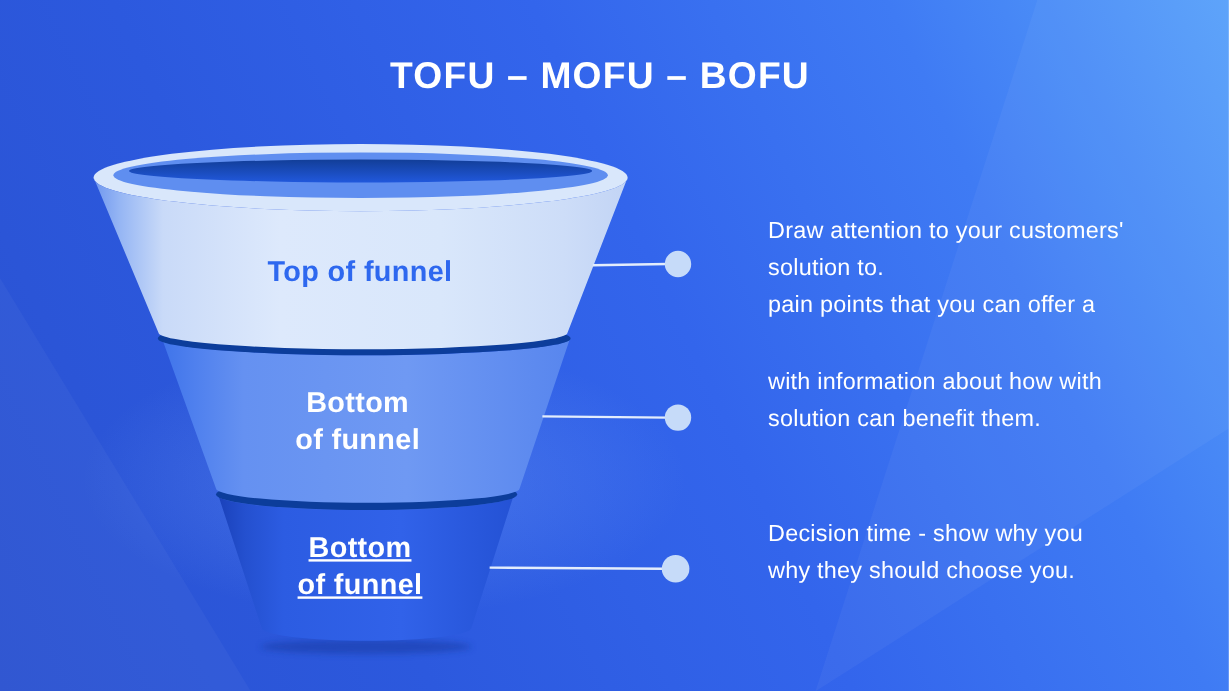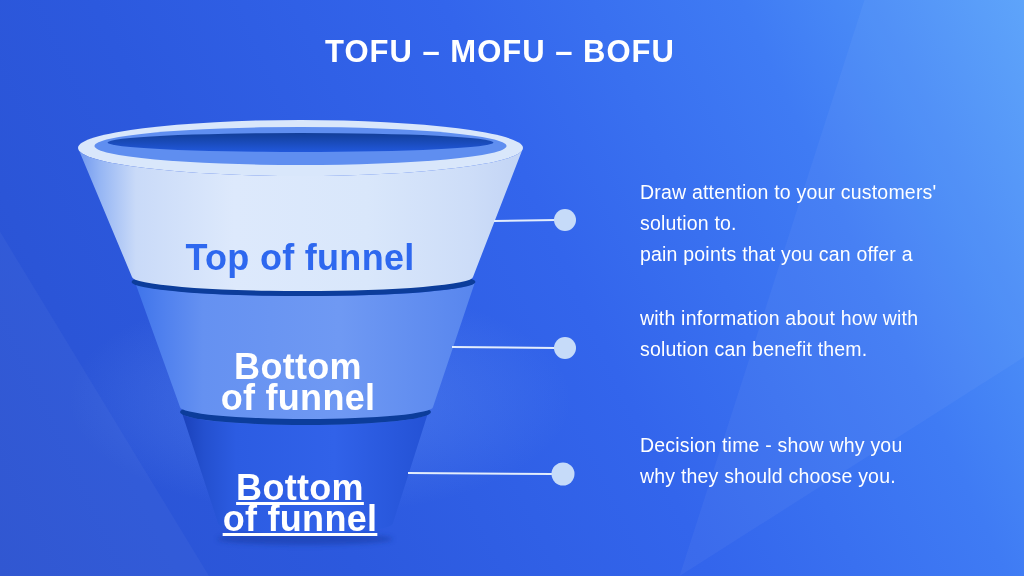--- a/index.html
+++ b/index.html
@@ -21,28 +21,28 @@
     position:absolute; left:0; bottom:0; width:380px; height:420px;
     background:rgba(255,255,255,0.035);
     clip-path:polygon(0 18%, 55% 100%, 0 100%);
   }
   .bg-hill {
     position:absolute; left:-30px; top:240px; width:700px; height:380px;
     background:radial-gradient(closest-side at 50% 42%, rgba(135,178,252,0.30), rgba(135,178,252,0) 72%);
   }
 
   .title {
-    position:absolute; left:0; right:24px; top:34px;
+    position:absolute; left:0; right:24px; top:45px;
     text-align:center; color:#ffffff;
     font-size:31px; font-weight:700; letter-spacing:1px;
   }
 
   .funnel-svg { position:absolute; left:0; top:0; width:1024px; height:576px; }
 
-  .stage-label { position:absolute; text-align:center; font-weight:700; font-size:36px; letter-spacing:0.3px; line-height:31px;margin-top:31px; }
+  .stage-label { position:absolute; text-align:center; font-weight:700; font-size:24px; letter-spacing:0.3px; line-height:31px; }
   .label-top    { left:100px; top:211px; width:400px; color:#2e68ef; }
   .label-middle { left:98px;  top:320px; width:400px; color:#ffffff; }
   .label-bottom { left:100px; top:441px; width:400px; color:#ffffff;text-decoration:underline; }
 
   .desc {
     position:absolute; left:640px; width:400px;
     color:#ffffff; font-size:19.5px; font-weight:400;
     line-height:31px; letter-spacing:0.2px;
   }
   .desc-1 { top:177px; }

